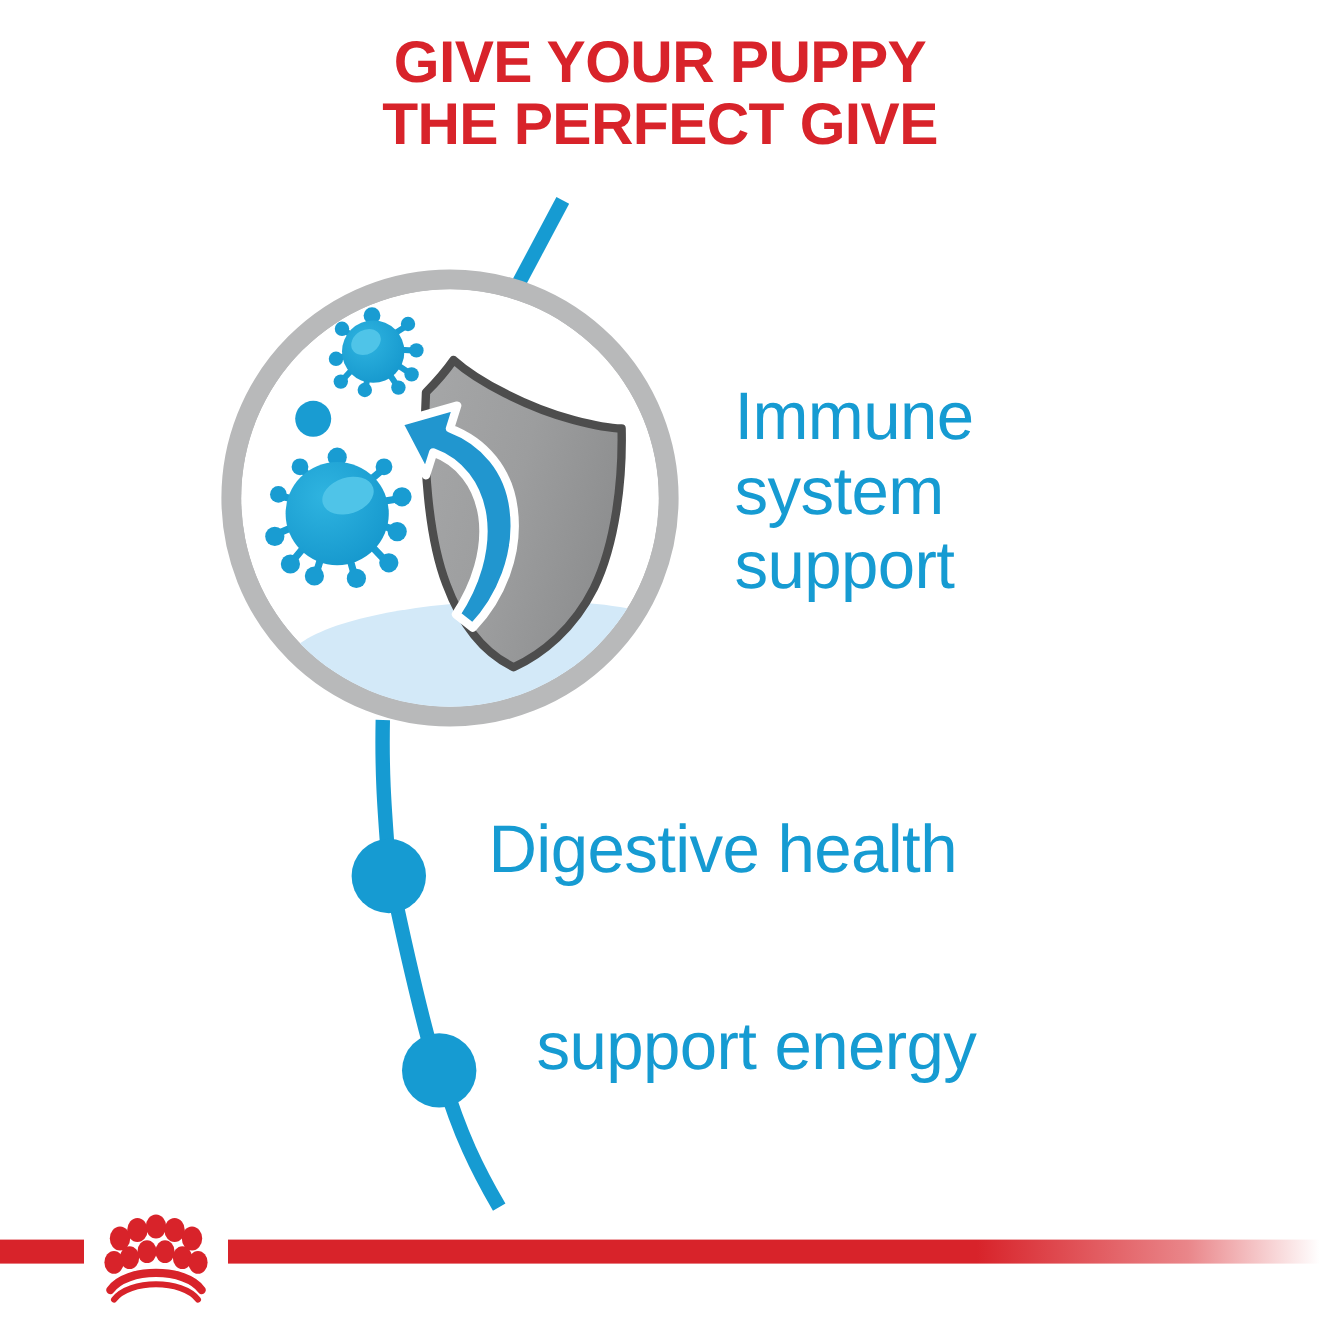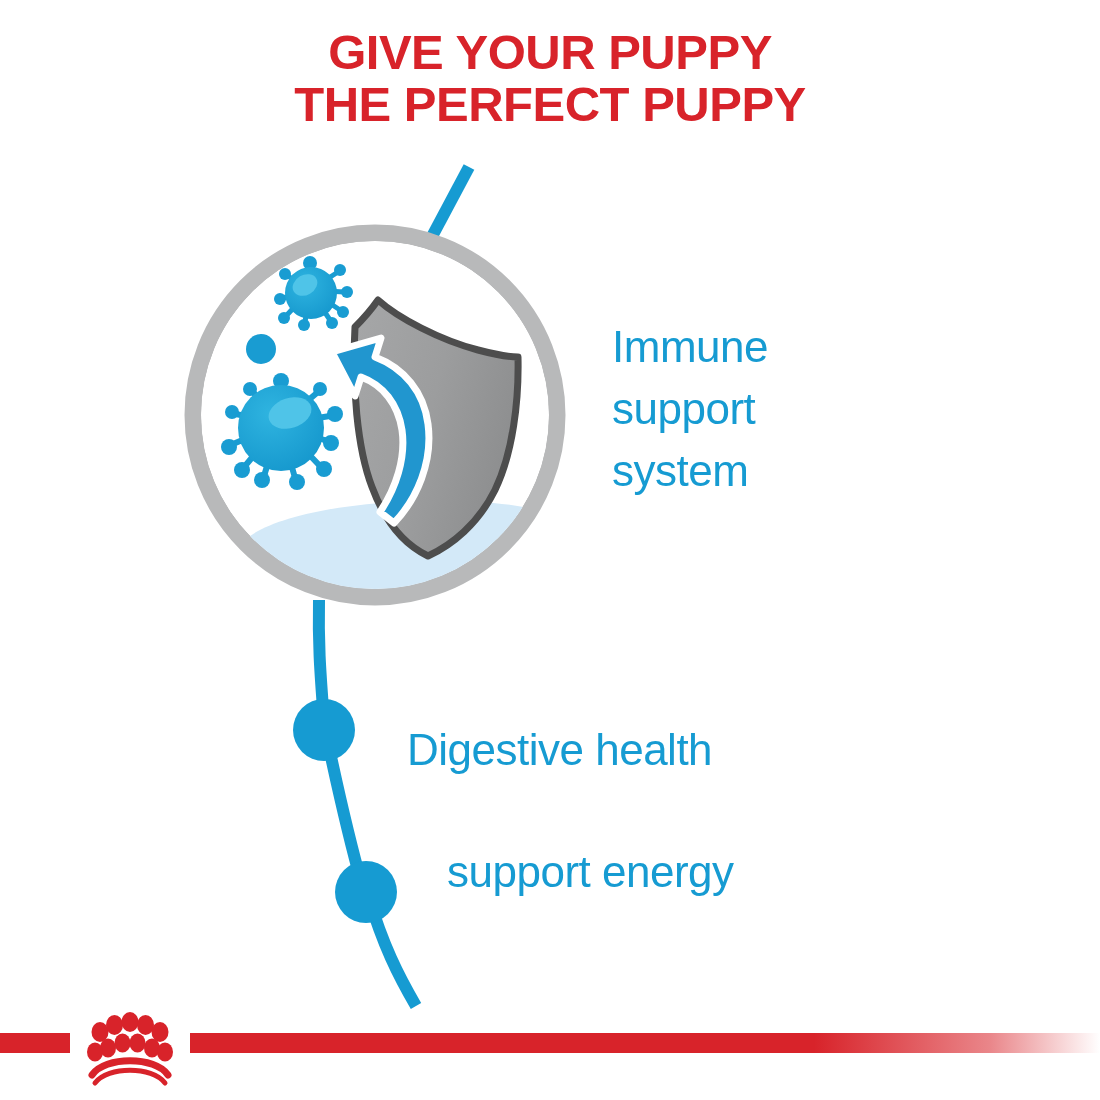--- a/index.html
+++ b/index.html
@@ -45,39 +45,39 @@
     width: 1100px;
     height: 1100px;
   }
 
   
   .benefit-label {
     position: absolute;
     color: #169BD2;
     font-family: "Liberation Sans", sans-serif;
     font-weight: normal;
-    font-size: 44px;
+    font-size: 56px;
     line-height: 62px;
     letter-spacing: -0.5px;
     -webkit-font-smoothing: antialiased;
   }
   .benefit-label .bl-line { display: block; white-space: nowrap; }
 
   #label-immune { left: 612px; top: 316px; }
-  #label-digestive { left: 407px; top: 719px; }
+  #label-digestive { left: 407px; top: 677px; }
   #label-growth { left: 447px; top: 841px; }
 </style>
 </head>
 <body>
 
 <div id="page">
 
   <div id="headline">
     <span class="hl-line">GIVE YOUR PUPPY</span>
-    <span class="hl-line">THE PERFECT PUPPY</span>
+    <span class="hl-line">THE PERFECT GIVE</span>
   </div>
 
   <svg id="stage" viewBox="0 0 1100 1100" xmlns="http://www.w3.org/2000/svg">
 
     <defs>
       <clipPath id="ringClip">
         <circle cx="375" cy="415" r="174"></circle>
       </clipPath>
       <linearGradient id="barFade" x1="0" y1="0" x2="1" y2="0">
         <stop offset="0" stop-color="#D8232A" stop-opacity="1"></stop>
@@ -228,22 +228,22 @@
 
         <path d="M 92 1075 C 105 1056, 155 1056, 168 1075" fill="none" stroke="#D8232A" stroke-width="7" stroke-linecap="round"></path>
         <path d="M 95 1083 C 108 1066, 152 1066, 165 1083" fill="none" stroke="#D8232A" stroke-width="5" stroke-linecap="round"></path>
       </g>
     </g>
 
   </svg>
 
   <div class="benefit-label" id="label-immune">
     <span class="bl-line">Immune</span>
+    <span class="bl-line">system</span>
     <span class="bl-line">support</span>
-    <span class="bl-line">system</span>
   </div>
 
   <div class="benefit-label" id="label-digestive">
     <span class="bl-line">Digestive health</span>
   </div>
 
   <div class="benefit-label" id="label-growth">
     <span class="bl-line">support energy</span>
   </div>
 

